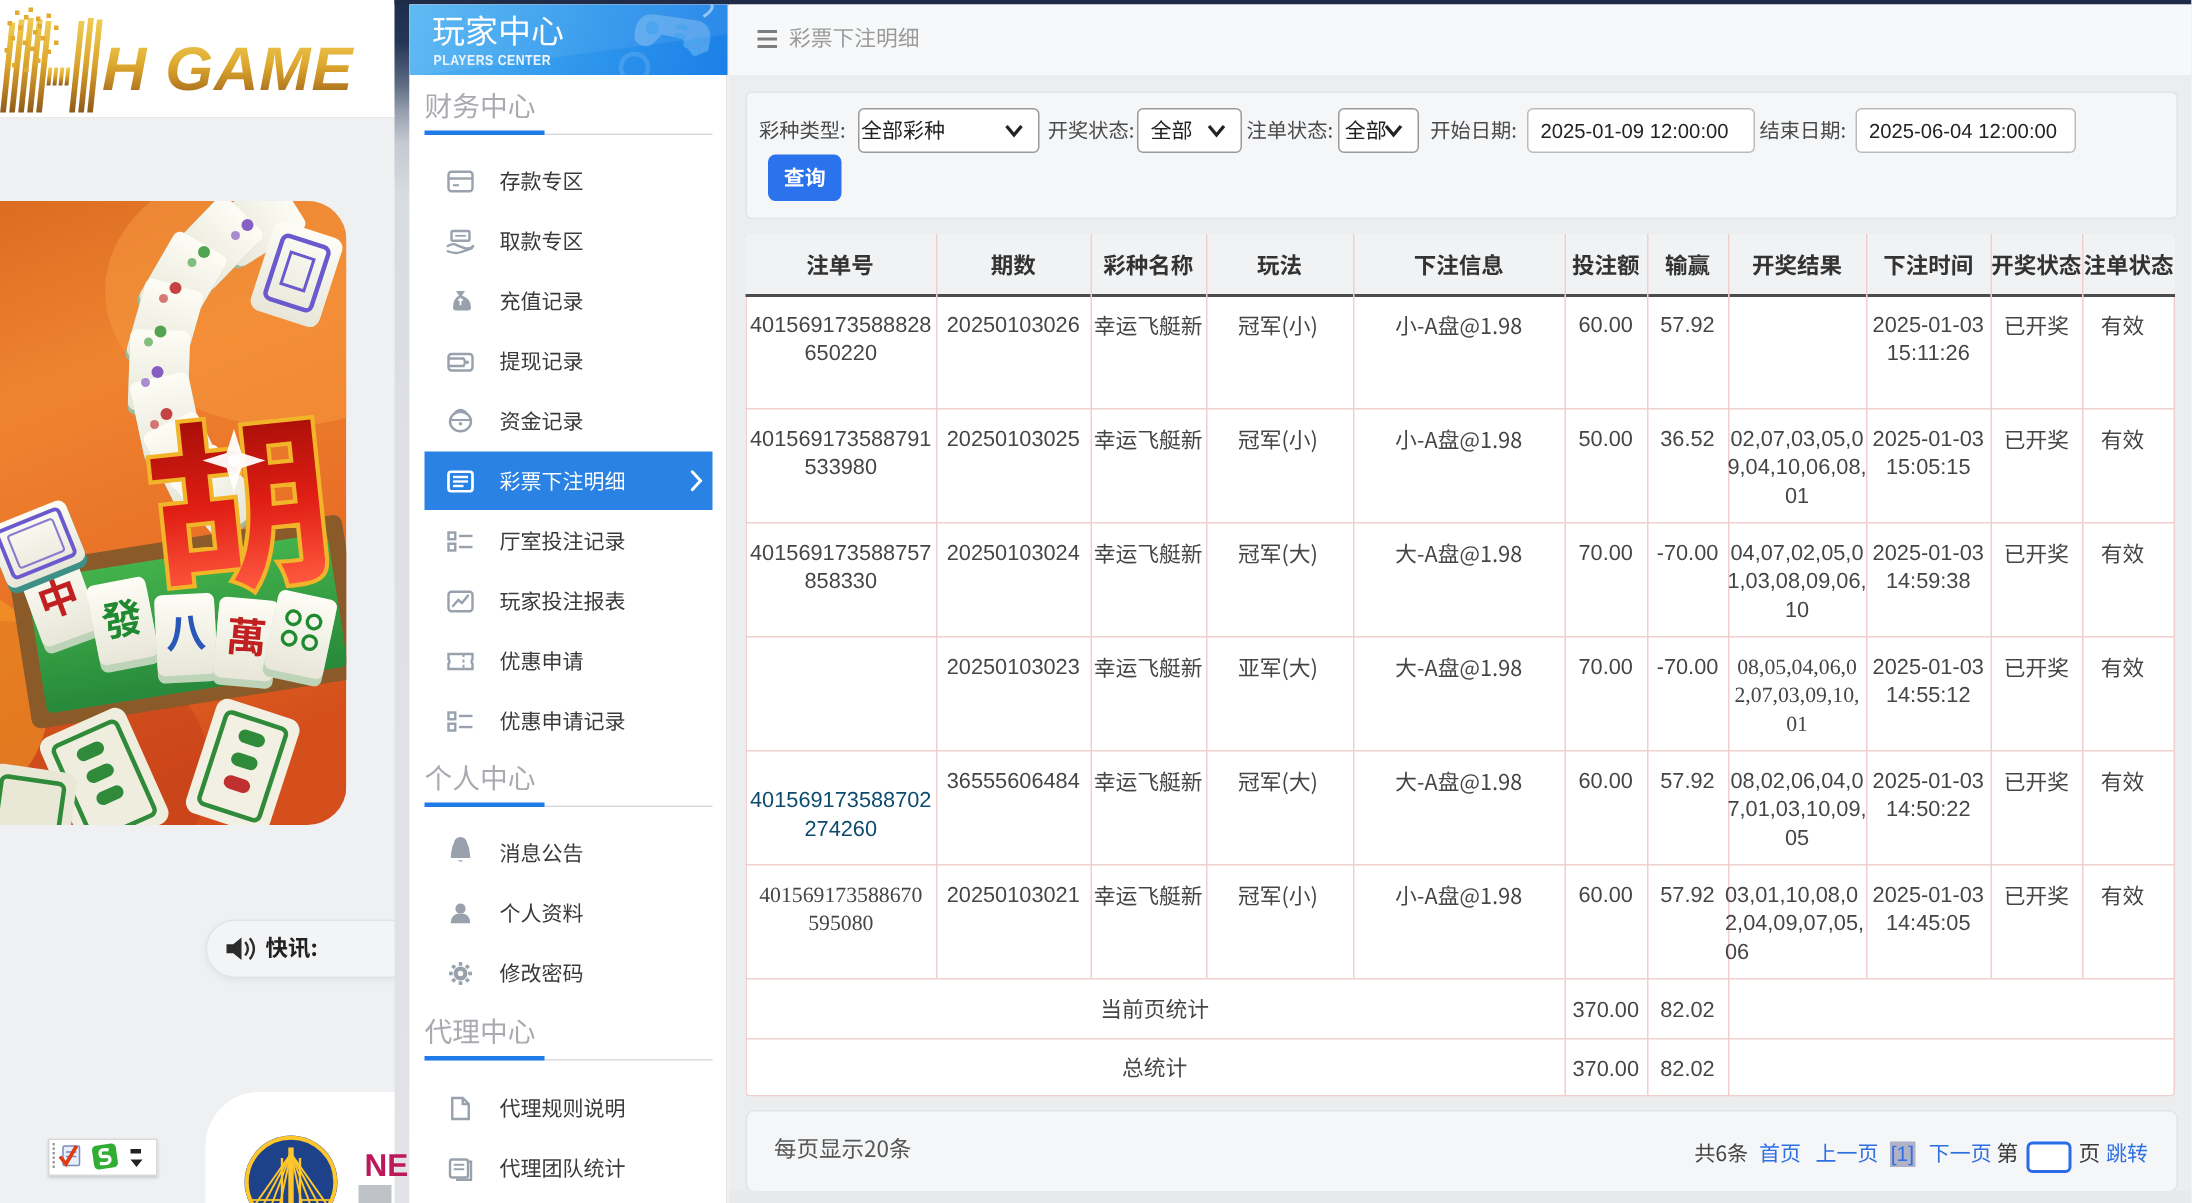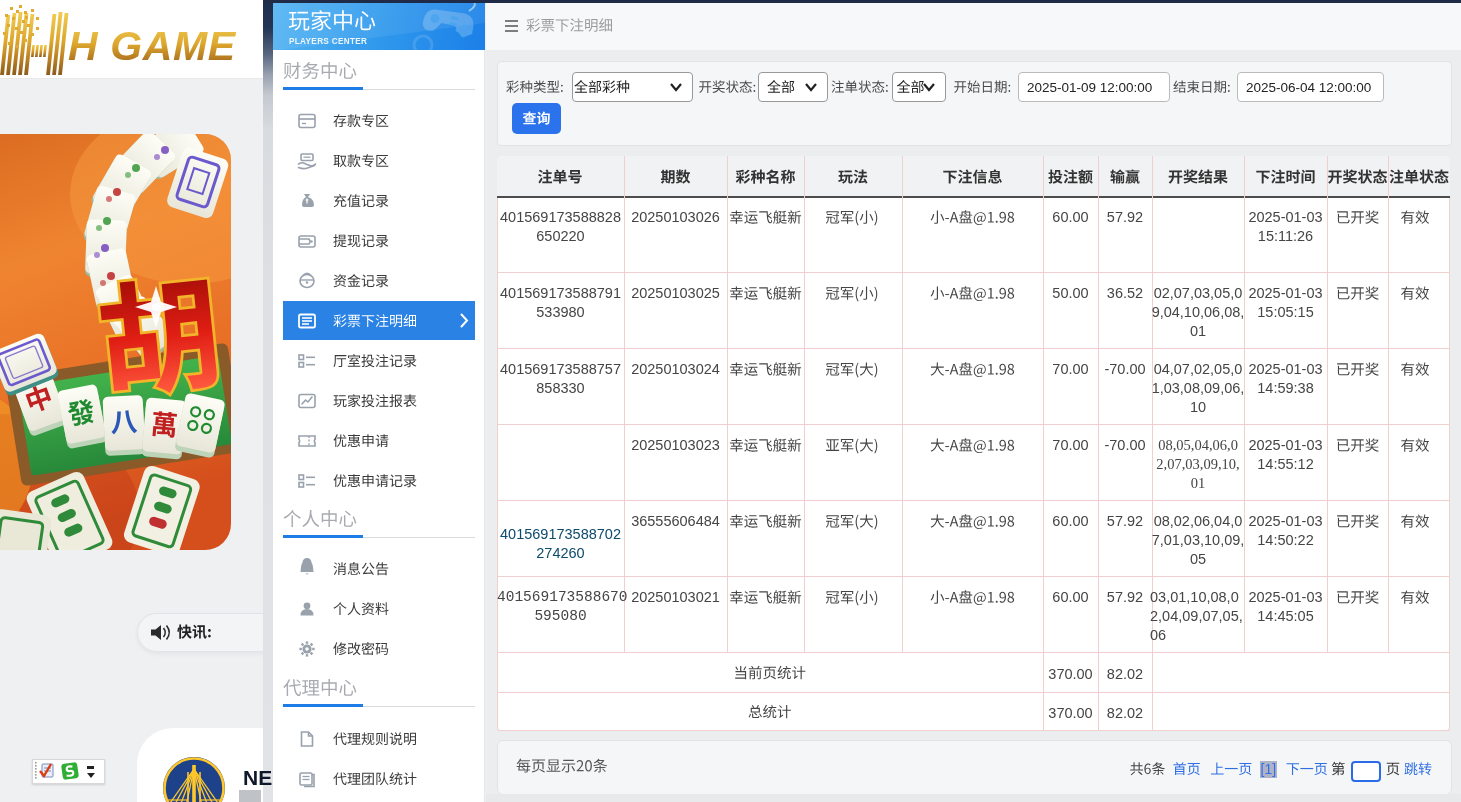--- a/index.html
+++ b/index.html
@@ -221,21 +221,21 @@
     <div style="position:absolute;left:1043px;top:436px;width:55px;text-align:center;font-family:'Liberation Sans',sans-serif;font-size:14.5px;color:#454545;line-height:19px;">70.00</div>
     <div style="position:absolute;left:1098px;top:436px;width:54px;text-align:center;font-family:'Liberation Sans',sans-serif;font-size:14.5px;color:#454545;line-height:19px;">-70.00</div>
     <div style="position:absolute;left:1150px;top:436px;width:96px;text-align:center;font-family:Liberation Serif, serif;font-size:14.5px;color:#454545;line-height:19px;">08,05,04,06,0<br>2,07,03,09,10,<br>01</div>
     <div style="position:absolute;left:1244px;top:436px;width:83px;text-align:center;font-family:'Liberation Sans',sans-serif;font-size:14.5px;color:#454545;line-height:19px;">2025-01-03<br>14:55:12</div>
     <div style="position:absolute;left:497px;top:512px;width:127px;text-align:center;font-family:'Liberation Sans',sans-serif;font-size:14.5px;color:#0c4a6e;line-height:19px;margin-top:13px;">401569173588702<br>274260</div>
     <div style="position:absolute;left:624px;top:512px;width:103px;text-align:center;font-family:'Liberation Sans',sans-serif;font-size:14.5px;color:#454545;line-height:19px;">36555606484</div>
     <div style="position:absolute;left:1043px;top:512px;width:55px;text-align:center;font-family:'Liberation Sans',sans-serif;font-size:14.5px;color:#454545;line-height:19px;">60.00</div>
     <div style="position:absolute;left:1098px;top:512px;width:54px;text-align:center;font-family:'Liberation Sans',sans-serif;font-size:14.5px;color:#454545;line-height:19px;">57.92</div>
     <div style="position:absolute;left:1150px;top:512px;width:96px;text-align:center;font-family:'Liberation Sans',sans-serif;font-size:14.5px;color:#454545;line-height:19px;">08,02,06,04,0<br>7,01,03,10,09,<br>05</div>
     <div style="position:absolute;left:1244px;top:512px;width:83px;text-align:center;font-family:'Liberation Sans',sans-serif;font-size:14.5px;color:#454545;line-height:19px;">2025-01-03<br>14:50:22</div>
-    <div style="position:absolute;left:497px;top:588px;width:127px;text-align:center;font-family:Liberation Mono, monospace;font-size:14.5px;color:#454545;line-height:19px;">401569173588670<br>595080</div>
+    <div style="position:absolute;left:497px;top:588px;width:127px;text-align:center;font-family:Liberation Serif, serif;font-size:14.5px;color:#454545;line-height:19px;">401569173588670<br>595080</div>
     <div style="position:absolute;left:624px;top:588px;width:103px;text-align:center;font-family:'Liberation Sans',sans-serif;font-size:14.5px;color:#454545;line-height:19px;">20250103021</div>
     <div style="position:absolute;left:1043px;top:588px;width:55px;text-align:center;font-family:'Liberation Sans',sans-serif;font-size:14.5px;color:#454545;line-height:19px;">60.00</div>
     <div style="position:absolute;left:1098px;top:588px;width:54px;text-align:center;font-family:'Liberation Sans',sans-serif;font-size:14.5px;color:#454545;line-height:19px;">57.92</div>
     <div style="position:absolute;left:1150px;top:588px;width:96px;text-align:left;font-family:'Liberation Sans',sans-serif;font-size:14.5px;color:#454545;line-height:19px;">03,01,10,08,0<br>2,04,09,07,05,<br>06</div>
     <div style="position:absolute;left:1244px;top:588px;width:83px;text-align:center;font-family:'Liberation Sans',sans-serif;font-size:14.5px;color:#454545;line-height:19px;">2025-01-03<br>14:45:05</div>
     <div style="position:absolute;left:1043px;top:665px;width:55px;text-align:center;font-family:'Liberation Sans',sans-serif;font-size:14.5px;color:#454545;line-height:19px;">370.00</div>
     <div style="position:absolute;left:1098px;top:665px;width:54px;text-align:center;font-family:'Liberation Sans',sans-serif;font-size:14.5px;color:#454545;line-height:19px;">82.02</div>
     <div style="position:absolute;left:1043px;top:704px;width:55px;text-align:center;font-family:'Liberation Sans',sans-serif;font-size:14.5px;color:#454545;line-height:19px;">370.00</div>
     <div style="position:absolute;left:1098px;top:704px;width:54px;text-align:center;font-family:'Liberation Sans',sans-serif;font-size:14.5px;color:#454545;line-height:19px;">82.02</div>
     <div style="position:absolute;left:273px;top:2.5px;width:212px;height:799.5px;background:#ffffff;border-right:1px solid #e4e6e8;box-sizing:border-box"></div>
@@ -493,21 +493,21 @@
         <line x1="36" y1="17" x2="28" y2="54" stroke-width="1.3"></line>
         <line x1="36" y1="17" x2="44" y2="54" stroke-width="1.3"></line>
         <line x1="36" y1="17" x2="50" y2="54" stroke-width="1.3"></line>
         <line x1="36" y1="17" x2="56" y2="54" stroke-width="1.3"></line>
         <line x1="36" y1="17" x2="62" y2="54" stroke-width="1.3"></line>
         <line x1="7" y1="54" x2="65" y2="54" stroke-width="3.4"></line>
         <line x1="9" y1="48" x2="30" y2="48" stroke-width="1.2"></line>
         <line x1="42" y1="48" x2="63" y2="48" stroke-width="1.2"></line>
       </g>
     </svg>
-    <div style="position:absolute;left:243px;top:766px;font-family:'Liberation Sans',sans-serif;font-weight:bold;font-size:21px;color:#0f172a">NE</div>
+    <div style="position:absolute;left:243px;top:766px;font-family:'Liberation Sans',sans-serif;font-weight:bold;font-size:21px;color:#be185d">NE</div>
     <div style="position:absolute;left:239px;top:790px;width:22px;height:12px;background:#8a8f98;opacity:0.55"></div>
     <svg style="position:absolute;left:32px;top:759px" width="72" height="24" viewBox="0 0 72 24">
       <g fill="#9a9a9a">
         <rect x="3" y="3" width="1.6" height="1.6"></rect>
         <rect x="3" y="6" width="1.6" height="1.6"></rect>
         <rect x="3" y="9" width="1.6" height="1.6"></rect>
         <rect x="3" y="12" width="1.6" height="1.6"></rect>
         <rect x="3" y="15" width="1.6" height="1.6"></rect>
         <rect x="3" y="18" width="1.6" height="1.6"></rect>
       </g>

